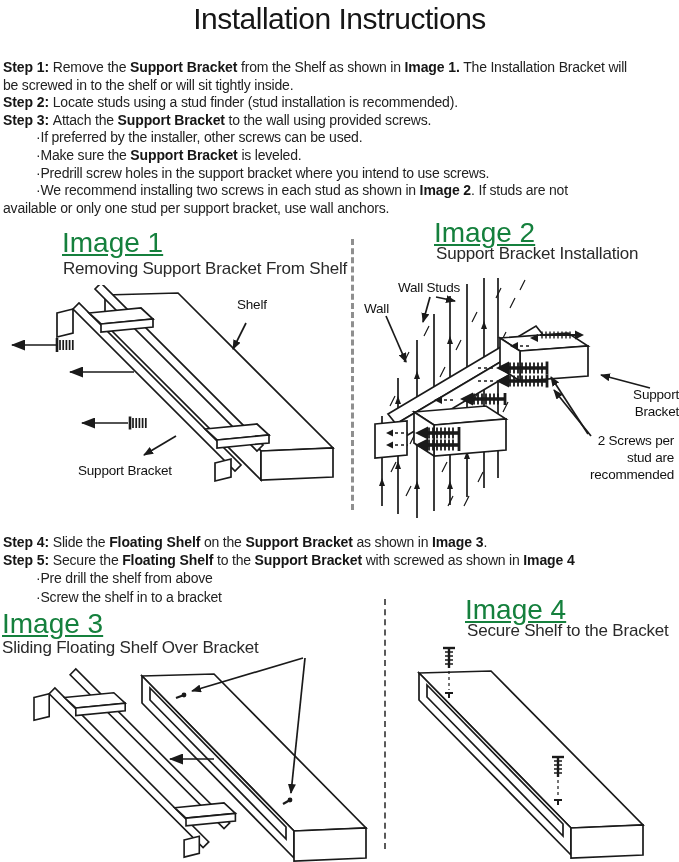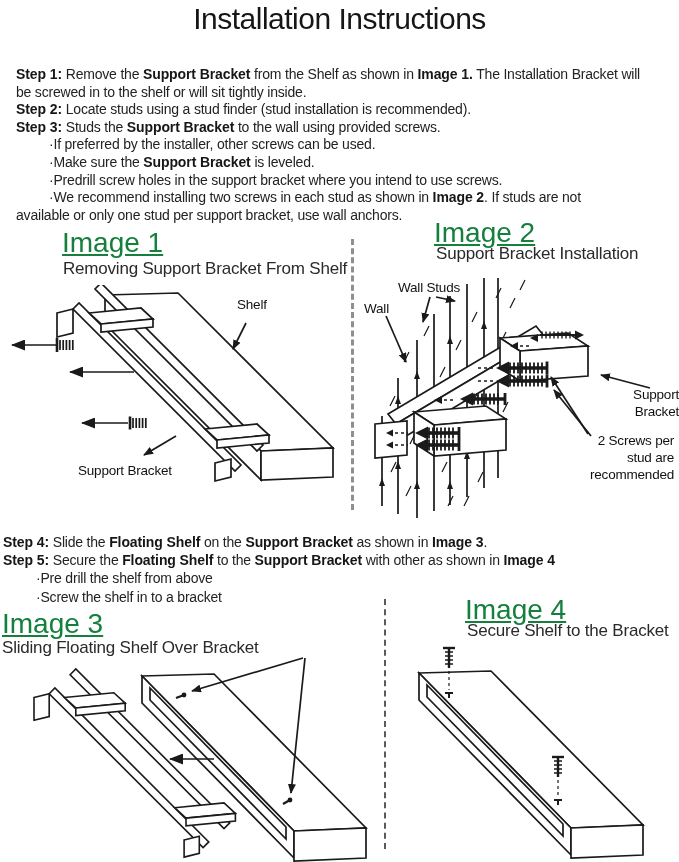--- a/index.html
+++ b/index.html
@@ -1,21 +1,21 @@
 <!DOCTYPE html>
 <html><head>
 <meta charset="utf-8">
 <style>
   html,body{margin:0;padding:0;background:#fff;}
   .page{position:relative;width:679px;height:862px;background:#fff;overflow:hidden;
         font-family:"Liberation Sans",sans-serif;color:#1a1a1a;}
   .title{position:absolute;top:2px;left:0;width:100%;text-align:center;margin:0;
          font-size:30px;font-weight:400;letter-spacing:-0.5px;color:#161616;}
   .tb{position:absolute;left:3px;right:0;font-size:14px;letter-spacing:-0.2px;color:#222;}
-  #tb-top{top:66px;line-height:17.6px;margin-left:13px;}
+  #tb-top{top:59px;line-height:17.6px;}
   #tb-bottom{top:533px;line-height:18.2px;}
   .line{white-space:nowrap;}
   .ind{padding-left:33px;}
   .b{font-weight:bold;color:#161616;letter-spacing:-0.1px;}
   .fig-head{position:absolute;font-size:28px;line-height:28px;color:#15803d;letter-spacing:0;text-decoration:underline;}
   .fig-cap{position:absolute;font-size:17px;color:#2a2a2a;letter-spacing:-0.2px;}
   .dlabel{position:absolute;font-size:13.5px;line-height:17px;color:#111;letter-spacing:-0.2px;text-align:right;}
   .vdash1{position:absolute;left:351px;top:239px;height:271px;width:0;border-left:3px dashed #8f8f8f;}
   .vdash2{position:absolute;left:384px;top:599px;height:250px;width:0;border-left:2px dashed #5a5a5a;}
   .diag{position:absolute;}
@@ -55,21 +55,21 @@
       </g>
     </defs>
   </svg>
 
   <h1 class="title">Installation Instructions</h1>
 
   <div class="tb" id="tb-top">
       <div class="line"><span class="b">Step 1: </span><span>Remove the </span><span class="b">Support Bracket</span><span> from the Shelf as shown in </span><span class="b">Image 1.</span><span> The Installation Bracket will</span></div>
       <div class="line"><span>be screwed in to the shelf or will sit tightly inside.</span></div>
       <div class="line"><span class="b">Step 2: </span><span>Locate studs using a stud finder (stud installation is recommended).</span></div>
-      <div class="line"><span class="b">Step 3: </span><span>Studs the </span><span class="b">Support Bracket</span><span> to the wall using provided screws.</span></div>
+      <div class="line"><span class="b">Step 3: </span><span>Attach the </span><span class="b">Support Bracket</span><span> to the wall using provided screws.</span></div>
       <div class="line ind"><span>·If preferred by the installer, other screws can be used.</span></div>
       <div class="line ind"><span>·Make sure the </span><span class="b">Support Bracket</span><span> is leveled.</span></div>
       <div class="line ind"><span>·Predrill screw holes in the support bracket where you intend to use screws.</span></div>
       <div class="line ind"><span>·We recommend installing two screws in each stud as shown in </span><span class="b">Image 2</span><span>. If studs are not</span></div>
       <div class="line"><span>available or only one stud per support bracket, use wall anchors.</span></div>
     </div>
 
   <div class="fig-head" style="left:62px;top:229px">Image 1</div>
   <div class="fig-cap" style="left:63px;top:259px">Removing Support Bracket From Shelf</div>
   <div class="fig-head" style="left:434px;top:219px">Image 2</div>
@@ -171,21 +171,21 @@
   <div class="dlabel" style="left:364px;top:300px">Wall</div>
   <div class="dlabel" style="left:587px;top:386px">Support Bracket</div>
   <div class="dlabel" style="left:590px;top:432px">
     <div>2 Screws per</div>
     <div>stud are</div>
     <div>recommended</div>
   </div>
 
   <div class="tb" id="tb-bottom">
       <div class="line"><span class="b">Step 4: </span><span>Slide the </span><span class="b">Floating Shelf</span><span> on the </span><span class="b">Support Bracket</span><span> as shown in </span><span class="b">Image 3</span><span>.</span></div>
-      <div class="line"><span class="b">Step 5: </span><span>Secure the </span><span class="b">Floating Shelf</span><span> to the </span><span class="b">Support Bracket</span><span> with other as shown in </span><span class="b">Image 4</span></div>
+      <div class="line"><span class="b">Step 5: </span><span>Secure the </span><span class="b">Floating Shelf</span><span> to the </span><span class="b">Support Bracket</span><span> with screwed as shown in </span><span class="b">Image 4</span></div>
       <div class="line ind"><span>·Pre drill the shelf from above</span></div>
       <div class="line ind"><span>·Screw the shelf in to a bracket</span></div>
     </div>
 
   <div class="fig-head" style="left:2px;top:610px">Image 3</div>
   <div class="fig-cap" style="left:2px;top:638px">Sliding Floating Shelf Over Bracket</div>
   <div class="fig-head" style="left:465px;top:596px">Image 4</div>
   <div class="fig-cap" style="left:467px;top:621px">Secure Shelf to the Bracket</div>
 
   <div class="vdash2"></div>

